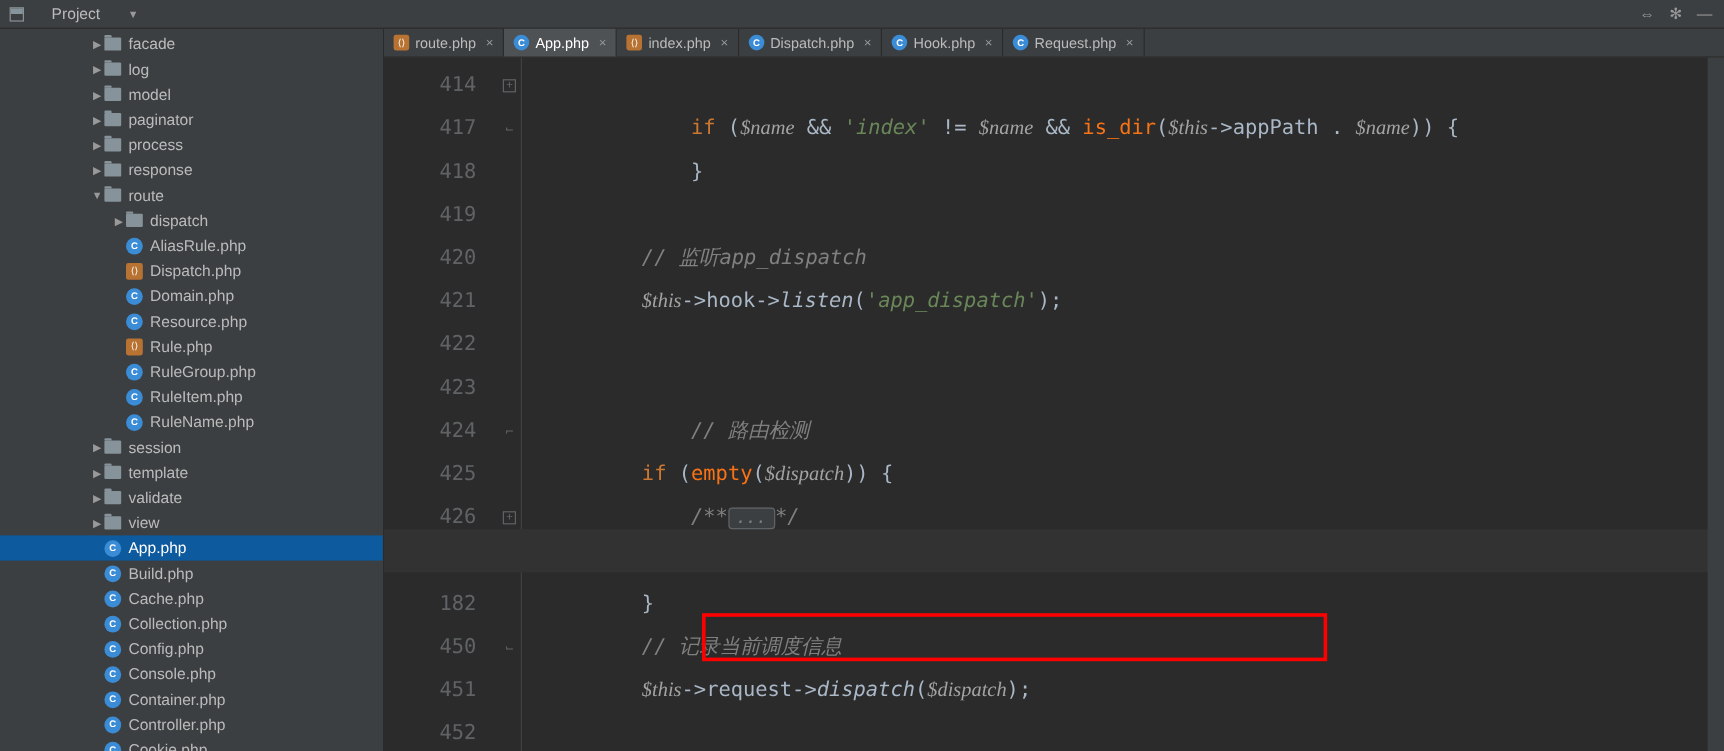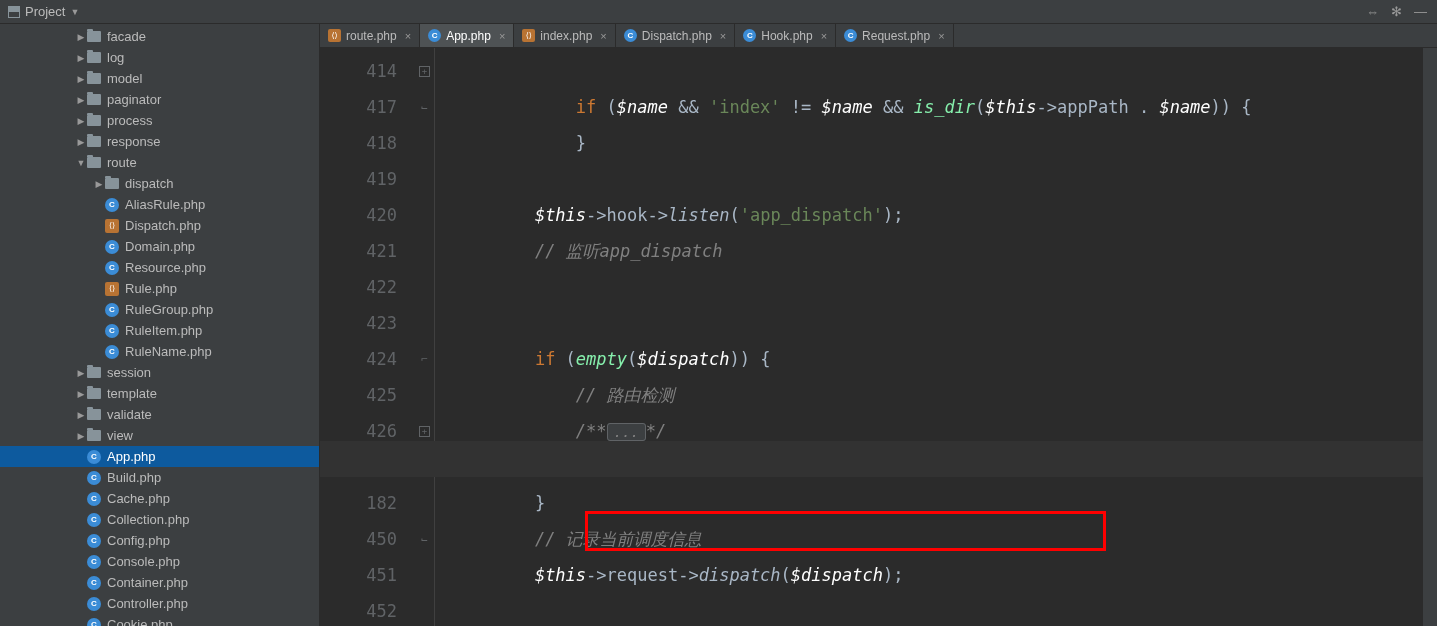--- a/index.html
+++ b/index.html
@@ -1,18 +1,18 @@
 <!DOCTYPE html>
 <html><head>
 <meta charset="utf-8">
 <style>
 * { margin: 0; padding: 0; box-sizing: border-box; }
 body { font-family: "Segoe UI", Arial, sans-serif; background: #2b2b2b; color: #bbbbbb; font-size: 13px; overflow: hidden; width: 1437px; height: 626px; }
 .top-bar { height: 24px; background: #3c3f41; display: flex; align-items: center; border-bottom: 1px solid #2b2b2b; }
-.project-btn { display: flex; align-items: center; padding: 0 8px; gap: 5px; color: #bbbbbb; height: 100%; cursor: pointer; }
+.project-btn { display: flex; align-items: center; padding: 0 8px; gap: 23px; color: #bbbbbb; height: 100%; cursor: pointer; }
 .proj-icon { display: inline-block; width: 12px; height: 12px; border: 1px solid #87939a; background: linear-gradient(to bottom, #87939a 50%, transparent 50%); }
 .dropdown-arrow { font-size: 9px; color: #999; }
 .top-bar-spacer { flex: 1; }
 .top-bar-icons { display: flex; gap: 12px; padding-right: 10px; align-items: center; color: #999; }
 .top-bar-icons span { cursor: pointer; }
 .main { display: flex; height: 602px; }
 .sidebar { width: 320px; background: #3c3f41; overflow-y: auto; border-right: 1px solid #2b2b2b; }
 .tree { padding-top: 2px; }
 .tree-item { display: flex; align-items: center; height: 21px; cursor: pointer; white-space: nowrap; }
 .tree-item.selected { background: #0d5a9e; color: #ffffff; }
@@ -31,24 +31,24 @@
 .gutter { width: 95px; text-align: right; color: #606366; user-select: none; padding-top: 8px; }
 .gutter-line { height: 36px; padding-right: 18px; line-height: 36px; }
 .fold-col { width: 20px; padding-top: 8px; border-right: 1px solid #404040; }
 .fold-mark { height: 36px; display: flex; align-items: center; justify-content: center; color: #606366; font-size: 11px; }
 .fold-box { border: 1px solid #606366; width: 11px; height: 11px; display: flex; align-items: center; justify-content: center; font-size: 9px; line-height: 1; }
 .code { flex: 1; padding-top: 8px; padding-left: 18px; position: relative; }
 .code-line { height: 36px; line-height: 36px; white-space: pre; }
 .hl-current { background: #323232; position: absolute; left: -133px; right: 0; height: 36px; z-index: 0; }
 .code-line > span { position: relative; z-index: 1; }
 .kw { color: #cc7832; }
-.var { color: #ffffff; font-style: italic; }
-.func { color: #86efac; font-style: italic; }
+.var { color: #a3a3a3; font-style: italic; font-family: Liberation Serif, serif; }
+.func { color: #f97316; }
 .funcn { color: #a9b7c6; font-style: italic; }
-.str { color: #6a8759; }
+.str { color: #6a8759; font-style: italic; }
 .op { color: #a9b7c6; }
 .brace { color: #a9b7c6; }
 .comment { color: #808080; font-style: italic; }
 .fold-text { background: #3c3f41; border: 1px solid #606366; border-radius: 3px; padding: 0 6px; color: #808080; font-style: italic; font-size: 14px; }
 .red-box { position: absolute; border: 3px solid #ff0000; z-index: 5; }
 .vscroll { position: absolute; right: 0; top: 24px; bottom: 0; width: 14px; background: #3c3f41; }
 </style>
 </head>
 <body>
 
@@ -291,26 +291,26 @@
           <div class="fold-mark">⌙</div>
           <div class="fold-mark"></div>
           <div class="fold-mark"></div>
         </div>
       <div class="code">
         <div class="hl-current" style="top:360px;"></div>
 
         <div class="code-line"><span>            <span class="kw">if</span><span class="brace"> (</span><span class="var">$name</span><span class="op"> &amp;&amp; </span><span class="str">'index'</span><span class="op"> != </span><span class="var">$name</span><span class="op"> &amp;&amp; </span><span class="func">is_dir</span><span class="brace">(</span><span class="var">$this</span><span class="op">-&gt;</span><span class="op">appPath</span><span class="op"> . </span><span class="var">$name</span><span class="brace">)) {</span></span></div>
         <div class="code-line"><span>            <span class="brace">}</span></span></div>
         <div class="code-line"></div>
+        <div class="code-line"><span>        <span class="comment">// 监听app_dispatch</span></span></div>
         <div class="code-line"><span>        <span class="var">$this</span><span class="op">-&gt;</span><span class="op">hook</span><span class="op">-&gt;</span><span class="funcn">listen</span><span class="brace">(</span><span class="str">'app_dispatch'</span><span class="brace">);</span></span></div>
-        <div class="code-line"><span>        <span class="comment">// 监听app_dispatch</span></span></div>
         <div class="code-line"></div>
         <div class="code-line"></div>
+        <div class="code-line"><span>            <span class="comment">// 路由检测</span></span></div>
         <div class="code-line"><span>        <span class="kw">if</span><span class="brace"> (</span><span class="func">empty</span><span class="brace">(</span><span class="var">$dispatch</span><span class="brace">)) {</span></span></div>
-        <div class="code-line"><span>            <span class="comment">// 路由检测</span></span></div>
         <div class="code-line"><span>            <span class="comment">/**</span><span class="fold-text">...</span><span class="comment">*/</span></span></div>
         <div class="code-line"></div>
         <div class="code-line"><span>        <span class="brace">}</span></span></div>
         <div class="code-line"><span>        <span class="comment">// 记录当前调度信息</span></span></div>
         <div class="code-line"><span>        <span class="var">$this</span><span class="op">-&gt;</span><span class="op">request</span><span class="op">-&gt;</span><span class="funcn">dispatch</span><span class="brace">(</span><span class="var">$dispatch</span><span class="brace">);</span></span></div>
 
         <div class="red-box" id="redbox" style="top: 430px; left: 150px; width: 521px; height: 40px;"></div>
       </div>
     </div>
     <div class="vscroll"></div>

